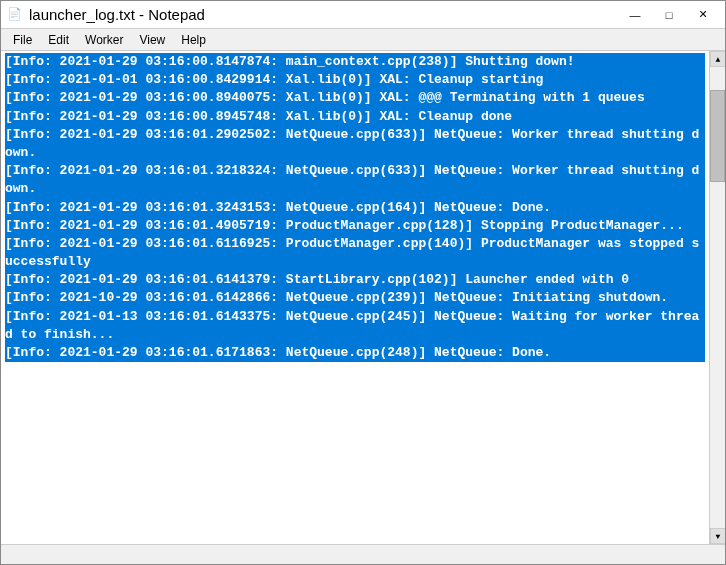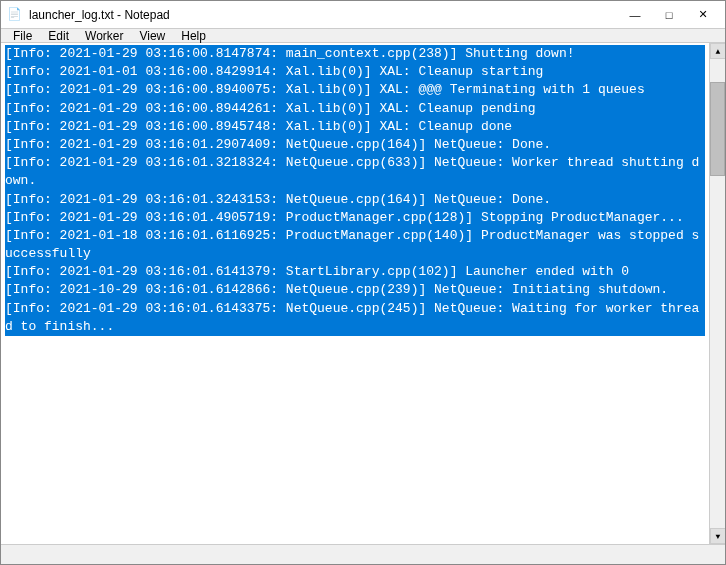--- a/index.html
+++ b/index.html
@@ -36,21 +36,21 @@
     .title-icon {
       width: 16px;
       height: 16px;
       display: flex;
       align-items: center;
       justify-content: center;
       font-size: 12px;
     }
     .title-text {
       font-family: 'Segoe UI', Arial, sans-serif;
-      font-size: 12px;
+      font-size: 15px;
       color: #000;
     }
     .title-controls {
       display: flex;
       gap: 2px;
     }
     .title-btn {
       width: 32px;
       height: 20px;
       border: none;
@@ -59,41 +59,42 @@
       font-size: 11px;
       display: flex;
       align-items: center;
       justify-content: center;
     }
     .menu-bar {
       display: flex;
       align-items: center;
       background: #f0f0f0;
       border-bottom: 1px solid #ccc;
-      height: 14px;
+      height: 22px;
       padding: 0 4px;
       font-family: 'Segoe UI', Arial, sans-serif;
       font-size: 12px;
     }
     .menu-item {
       padding: 2px 8px;
       cursor: pointer;
     }
     .content-area {
       flex: 1;
       background: #fff;
       overflow: hidden;
       position: relative;
       display: flex;
     }
     .text-content {
       flex: 1;
       overflow-y: auto;
       overflow-x: hidden;
       padding: 2px 4px;
+      font-weight: bold;
     }
     .log-line {
       display: block;
       white-space: pre-wrap;
       word-break: break-all;
       line-height: 1.4;
       background: #0078d7;
       color: #fff;
       selection-color: white;
     }
@@ -163,30 +164,30 @@
       <div class="menu-item">Worker</div>
       <div class="menu-item">View</div>
       <div class="menu-item">Help</div>
     </div>
 
   <div class="content-area">
     <div class="text-content" id="log-container">
     <span class="log-line">[Info: 2021-01-29 03:16:00.8147874: main_context.cpp(238)] Shutting down!</span>
         <span class="log-line">[Info: 2021-01-01 03:16:00.8429914: Xal.lib(0)] XAL: Cleanup starting</span>
         <span class="log-line">[Info: 2021-01-29 03:16:00.8940075: Xal.lib(0)] XAL: @@@ Terminating with 1 queues</span>
-        <span class="log-line">[Info: 2021-01-29 03:16:00.8944261: Xal.lib(0)] XAL: Cleanup pending</span>
         <span class="log-line">[Info: 2021-01-29 03:16:00.8945748: Xal.lib(0)] XAL: Cleanup done</span>
-        <span class="log-line">[Info: 2021-01-29 03:16:01.2907409: NetQueue.cpp(164)] NetQueue: Done.</span>
+        <span class="log-line">[Info: 2021-01-29 03:16:01.2902502: NetQueue.cpp(633)] NetQueue: Worker thread shutting down.</span>
         <span class="log-line">[Info: 2021-01-29 03:16:01.3218324: NetQueue.cpp(633)] NetQueue: Worker thread shutting down.</span>
         <span class="log-line">[Info: 2021-01-29 03:16:01.3243153: NetQueue.cpp(164)] NetQueue: Done.</span>
         <span class="log-line">[Info: 2021-01-29 03:16:01.4905719: ProductManager.cpp(128)] Stopping ProductManager...</span>
-        <span class="log-line">[Info: 2021-01-18 03:16:01.6116925: ProductManager.cpp(140)] ProductManager was stopped successfully</span>
+        <span class="log-line">[Info: 2021-01-29 03:16:01.6116925: ProductManager.cpp(140)] ProductManager was stopped successfully</span>
         <span class="log-line">[Info: 2021-01-29 03:16:01.6141379: StartLibrary.cpp(102)] Launcher ended with 0</span>
         <span class="log-line">[Info: 2021-10-29 03:16:01.6142866: NetQueue.cpp(239)] NetQueue: Initiating shutdown.</span>
-        <span class="log-line">[Info: 2021-01-29 03:16:01.6143375: NetQueue.cpp(245)] NetQueue: Waiting for worker thread to finish...</span>
+        <span class="log-line">[Info: 2021-01-13 03:16:01.6143375: NetQueue.cpp(245)] NetQueue: Waiting for worker thread to finish...</span>
+        <span class="log-line">[Info: 2021-01-29 03:16:01.6171863: NetQueue.cpp(248)] NetQueue: Done.</span>
       </div>
     <div class="scrollbar-v">
       <div class="scroll-btn">▲</div>
       <div class="scroll-track">
         <div class="scroll-thumb"></div>
       </div>
       <div class="scroll-btn">▼</div>
     </div>
   </div>
 

